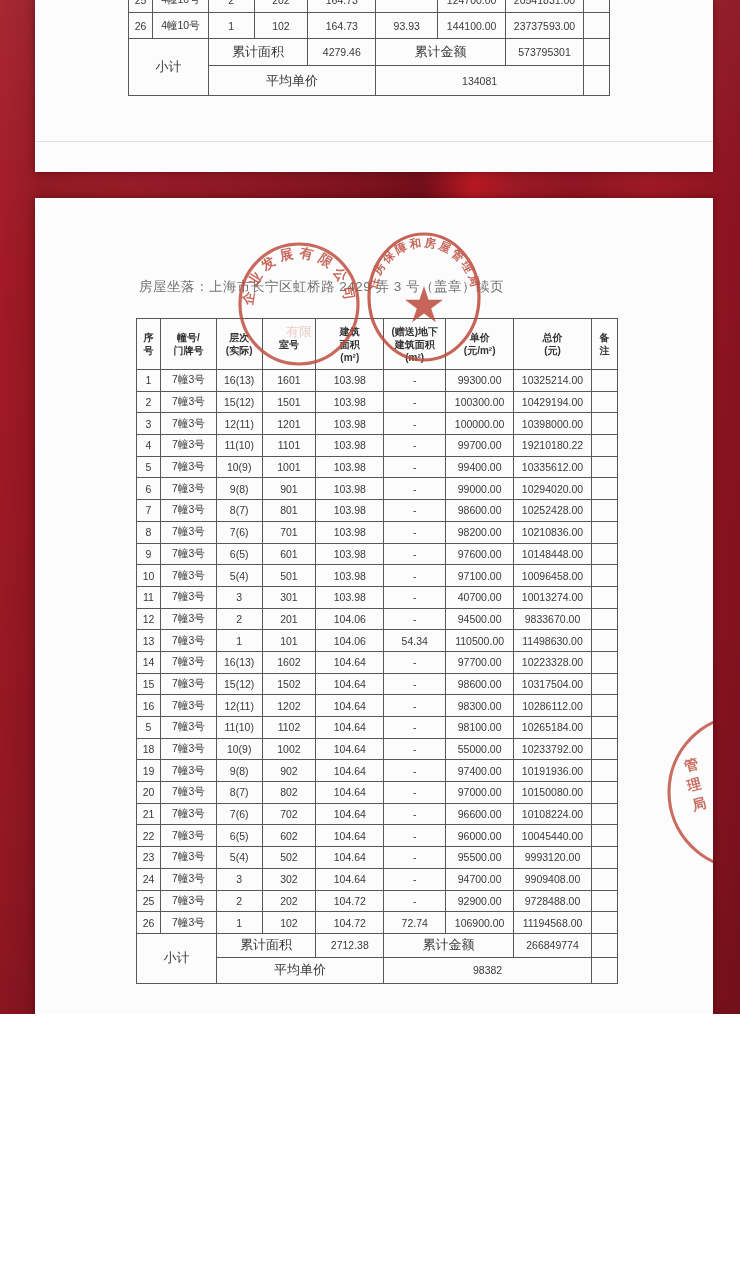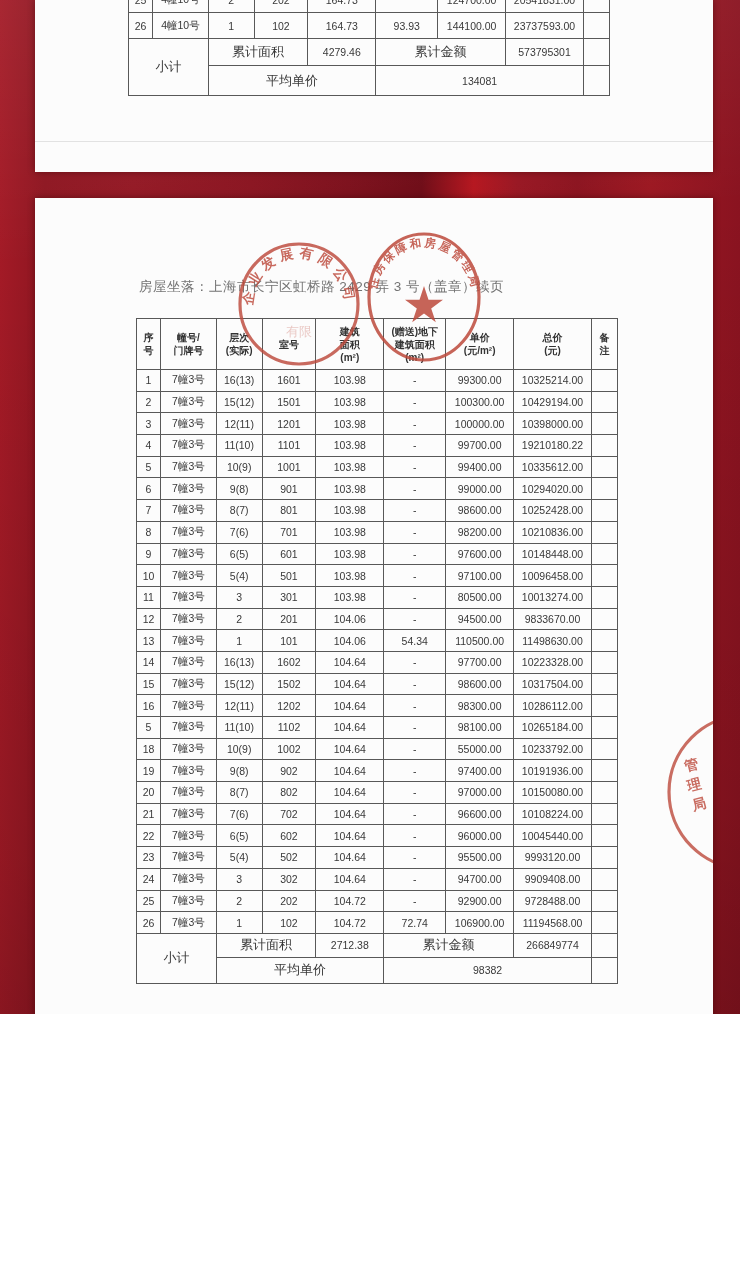--- a/index.html
+++ b/index.html
@@ -260,21 +260,21 @@
             <td>10096458.00</td>
             <td></td>
           </tr>
           <tr class="data-row">
             <td>11</td>
             <td>7幢3号</td>
             <td>3</td>
             <td>301</td>
             <td>103.98</td>
             <td>-</td>
-            <td>80500.00</td>
+            <td>40700.00</td>
             <td>10013274.00</td>
             <td></td>
           </tr>
           <tr class="data-row">
             <td>12</td>
             <td>7幢3号</td>
             <td>2</td>
             <td>201</td>
             <td>104.06</td>
             <td>-</td>

